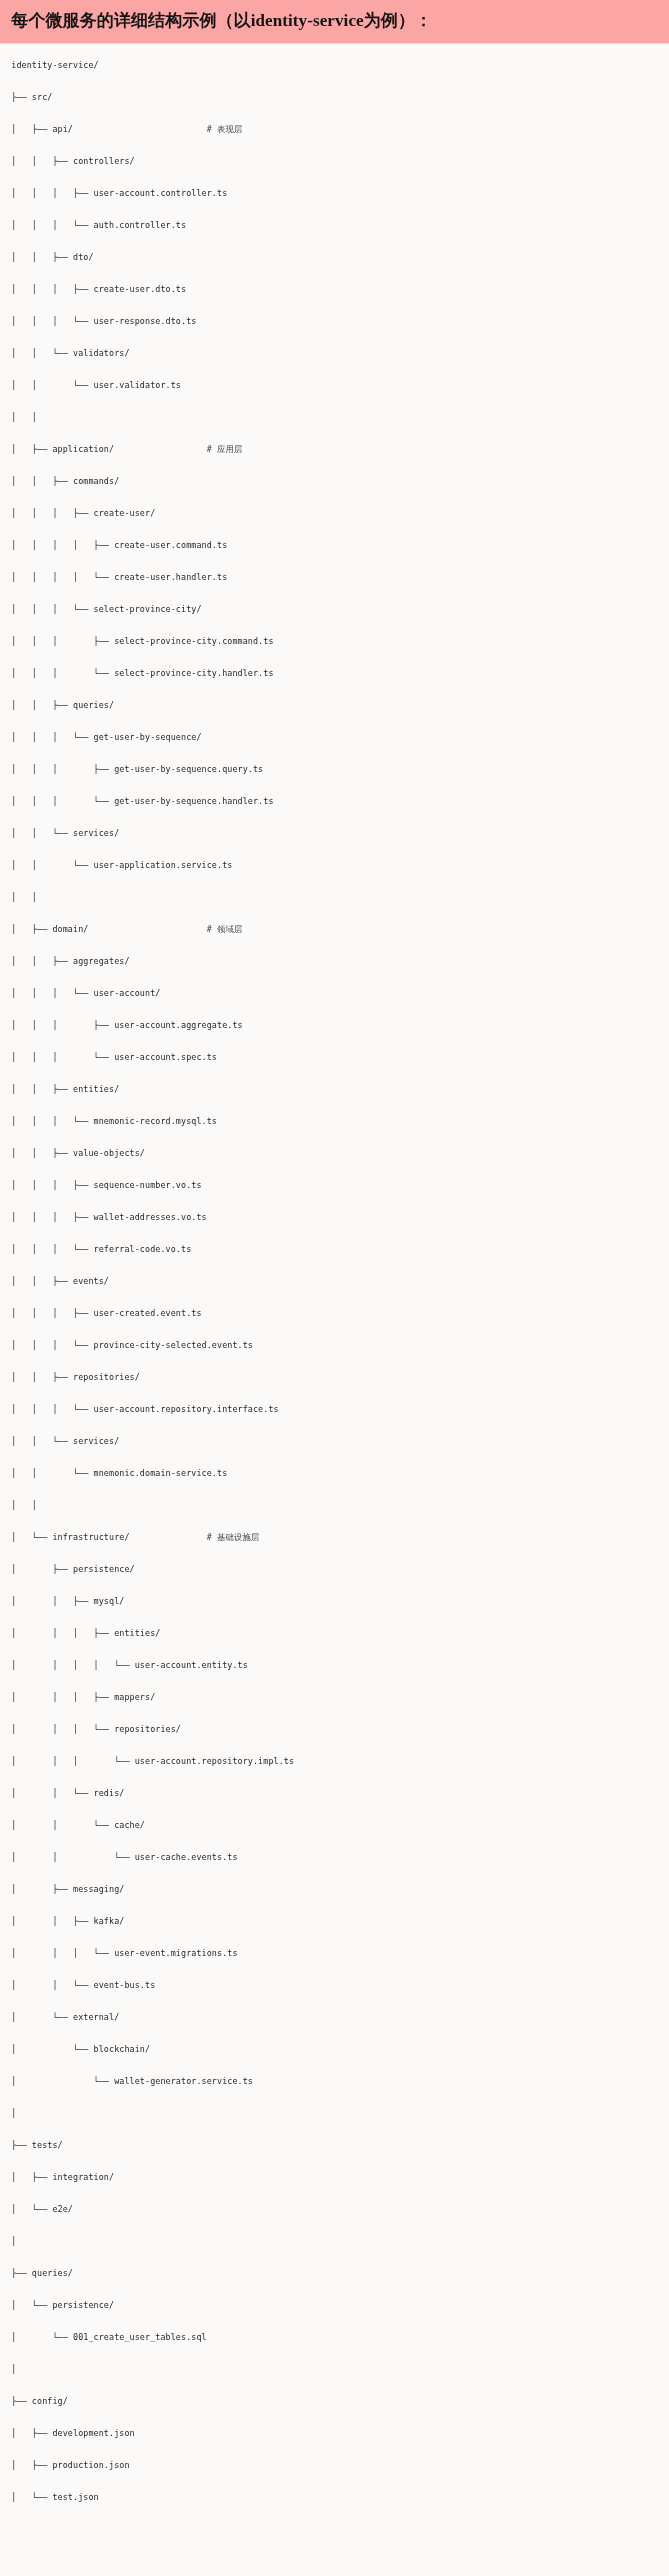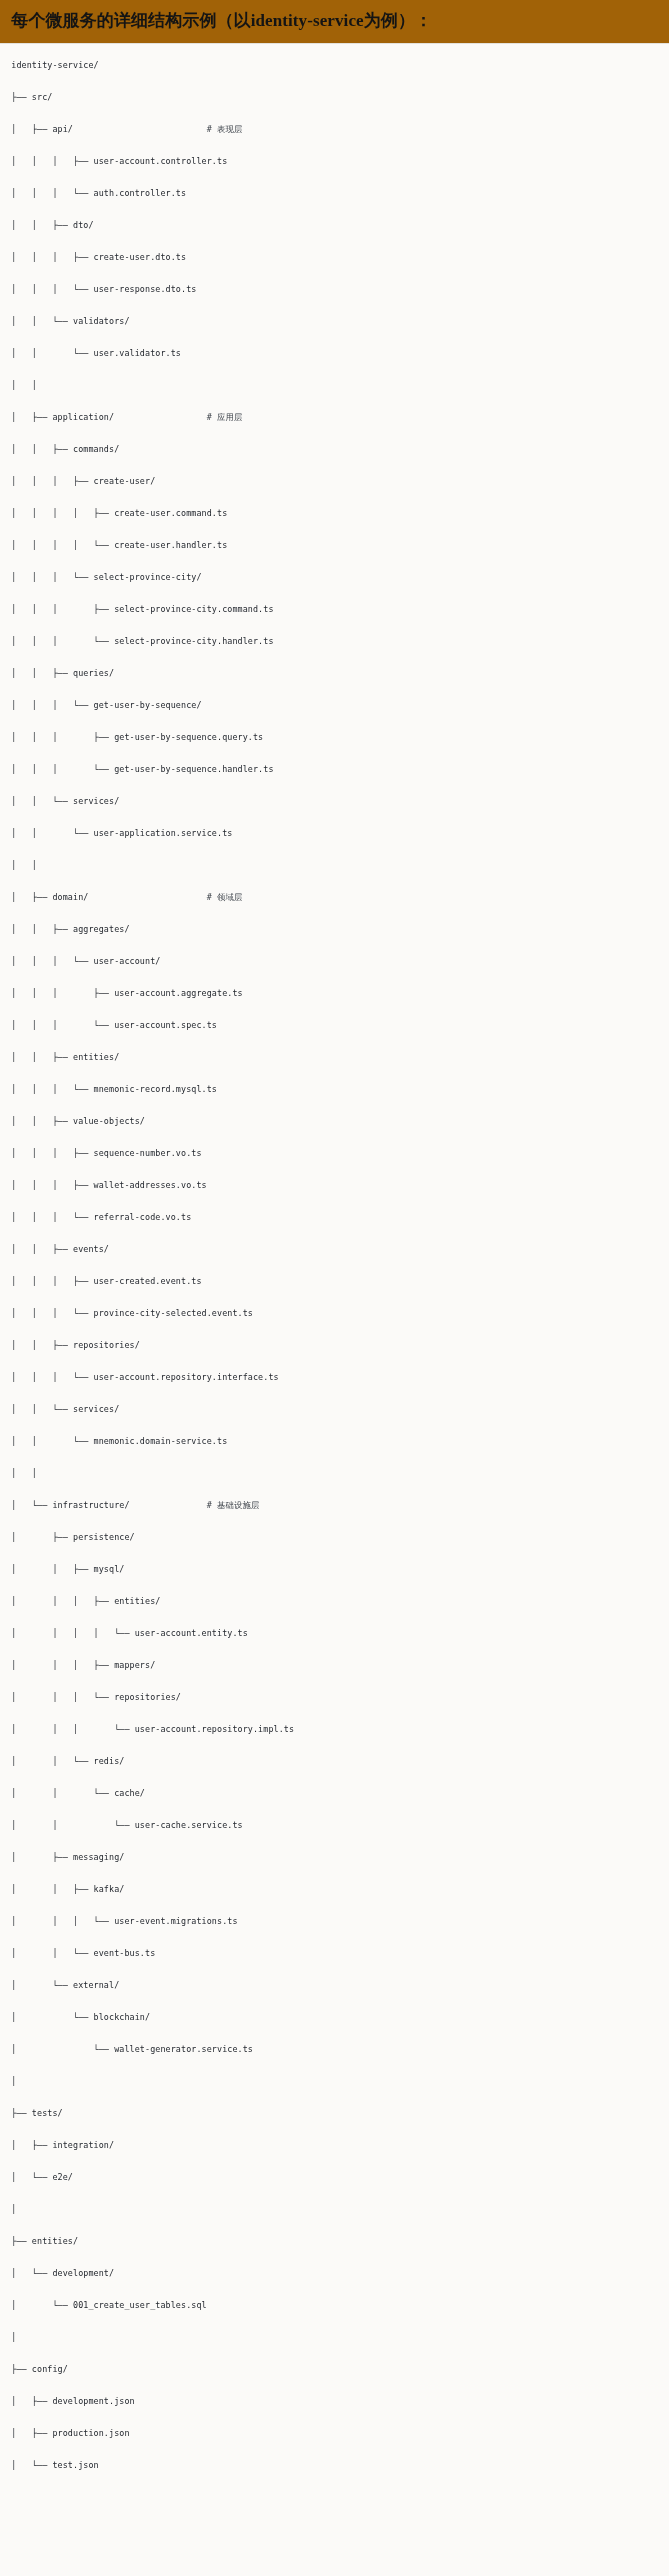--- a/index.html
+++ b/index.html
@@ -8,21 +8,21 @@
     background: #ffffff;
   }
   body {
     width: 669px;
     font-family: "Liberation Serif", serif;
     color: #1a1a1a;
   }
 
   
   .header-band {
-    background: #a16207;
+    background: #fca5a5;
     border-bottom: 0.6px solid #e3e1dc;
     padding: 10px 11.3px 11.3px 11.3px;
     box-sizing: border-box;
   }
   .page-title {
     font-family: "Liberation Serif", serif;
     font-weight: bold;
     font-size: 17px;
     line-height: 1.25;
     letter-spacing: 0.1px;
@@ -60,20 +60,21 @@
 <body>
 
 <div class="header-band">
   <h1 class="page-title">每个微服务的详细结构示例（以identity-service为例）：</h1>
 </div>
 
 <div class="tree-block">
   <pre class="tree-pre" id="tree-pre"><span class="tree-row"><span class="tree-path">identity-service/</span></span>
 <span class="tree-row"><span class="tree-path">├── src/</span></span>
 <span class="tree-row"><span class="tree-path">│   ├── api/</span>                          <span class="tree-comment"># 表现层</span></span>
+<span class="tree-row"><span class="tree-path">│   │   ├── controllers/</span></span>
 <span class="tree-row"><span class="tree-path">│   │   │   ├── user-account.controller.ts</span></span>
 <span class="tree-row"><span class="tree-path">│   │   │   └── auth.controller.ts</span></span>
 <span class="tree-row"><span class="tree-path">│   │   ├── dto/</span></span>
 <span class="tree-row"><span class="tree-path">│   │   │   ├── create-user.dto.ts</span></span>
 <span class="tree-row"><span class="tree-path">│   │   │   └── user-response.dto.ts</span></span>
 <span class="tree-row"><span class="tree-path">│   │   └── validators/</span></span>
 <span class="tree-row"><span class="tree-path">│   │       └── user.validator.ts</span></span>
 <span class="tree-row"><span class="tree-path">│   │</span></span>
 <span class="tree-row"><span class="tree-path">│   ├── application/</span>                  <span class="tree-comment"># 应用层</span></span>
 <span class="tree-row"><span class="tree-path">│   │   ├── commands/</span></span>
@@ -112,35 +113,35 @@
 <span class="tree-row"><span class="tree-path">│   └── infrastructure/</span>               <span class="tree-comment"># 基础设施层</span></span>
 <span class="tree-row"><span class="tree-path">│       ├── persistence/</span></span>
 <span class="tree-row"><span class="tree-path">│       │   ├── mysql/</span></span>
 <span class="tree-row"><span class="tree-path">│       │   │   ├── entities/</span></span>
 <span class="tree-row"><span class="tree-path">│       │   │   │   └── user-account.entity.ts</span></span>
 <span class="tree-row"><span class="tree-path">│       │   │   ├── mappers/</span></span>
 <span class="tree-row"><span class="tree-path">│       │   │   └── repositories/</span></span>
 <span class="tree-row"><span class="tree-path">│       │   │       └── user-account.repository.impl.ts</span></span>
 <span class="tree-row"><span class="tree-path">│       │   └── redis/</span></span>
 <span class="tree-row"><span class="tree-path">│       │       └── cache/</span></span>
-<span class="tree-row"><span class="tree-path">│       │           └── user-cache.service.ts</span></span>
+<span class="tree-row"><span class="tree-path">│       │           └── user-cache.events.ts</span></span>
 <span class="tree-row"><span class="tree-path">│       ├── messaging/</span></span>
 <span class="tree-row"><span class="tree-path">│       │   ├── kafka/</span></span>
 <span class="tree-row"><span class="tree-path">│       │   │   └── user-event.migrations.ts</span></span>
 <span class="tree-row"><span class="tree-path">│       │   └── event-bus.ts</span></span>
 <span class="tree-row"><span class="tree-path">│       └── external/</span></span>
 <span class="tree-row"><span class="tree-path">│           └── blockchain/</span></span>
 <span class="tree-row"><span class="tree-path">│               └── wallet-generator.service.ts</span></span>
 <span class="tree-row"><span class="tree-path">│</span></span>
 <span class="tree-row"><span class="tree-path">├── tests/</span></span>
 <span class="tree-row"><span class="tree-path">│   ├── integration/</span></span>
 <span class="tree-row"><span class="tree-path">│   └── e2e/</span></span>
 <span class="tree-row"><span class="tree-path">│</span></span>
-<span class="tree-row"><span class="tree-path">├── entities/</span></span>
-<span class="tree-row"><span class="tree-path">│   └── development/</span></span>
+<span class="tree-row"><span class="tree-path">├── queries/</span></span>
+<span class="tree-row"><span class="tree-path">│   └── persistence/</span></span>
 <span class="tree-row"><span class="tree-path">│       └── 001_create_user_tables.sql</span></span>
 <span class="tree-row"><span class="tree-path">│</span></span>
 <span class="tree-row"><span class="tree-path">├── config/</span></span>
 <span class="tree-row"><span class="tree-path">│   ├── development.json</span></span>
 <span class="tree-row"><span class="tree-path">│   ├── production.json</span></span>
 <span class="tree-row"><span class="tree-path">│   └── test.json</span></span>
 
 
 
 

